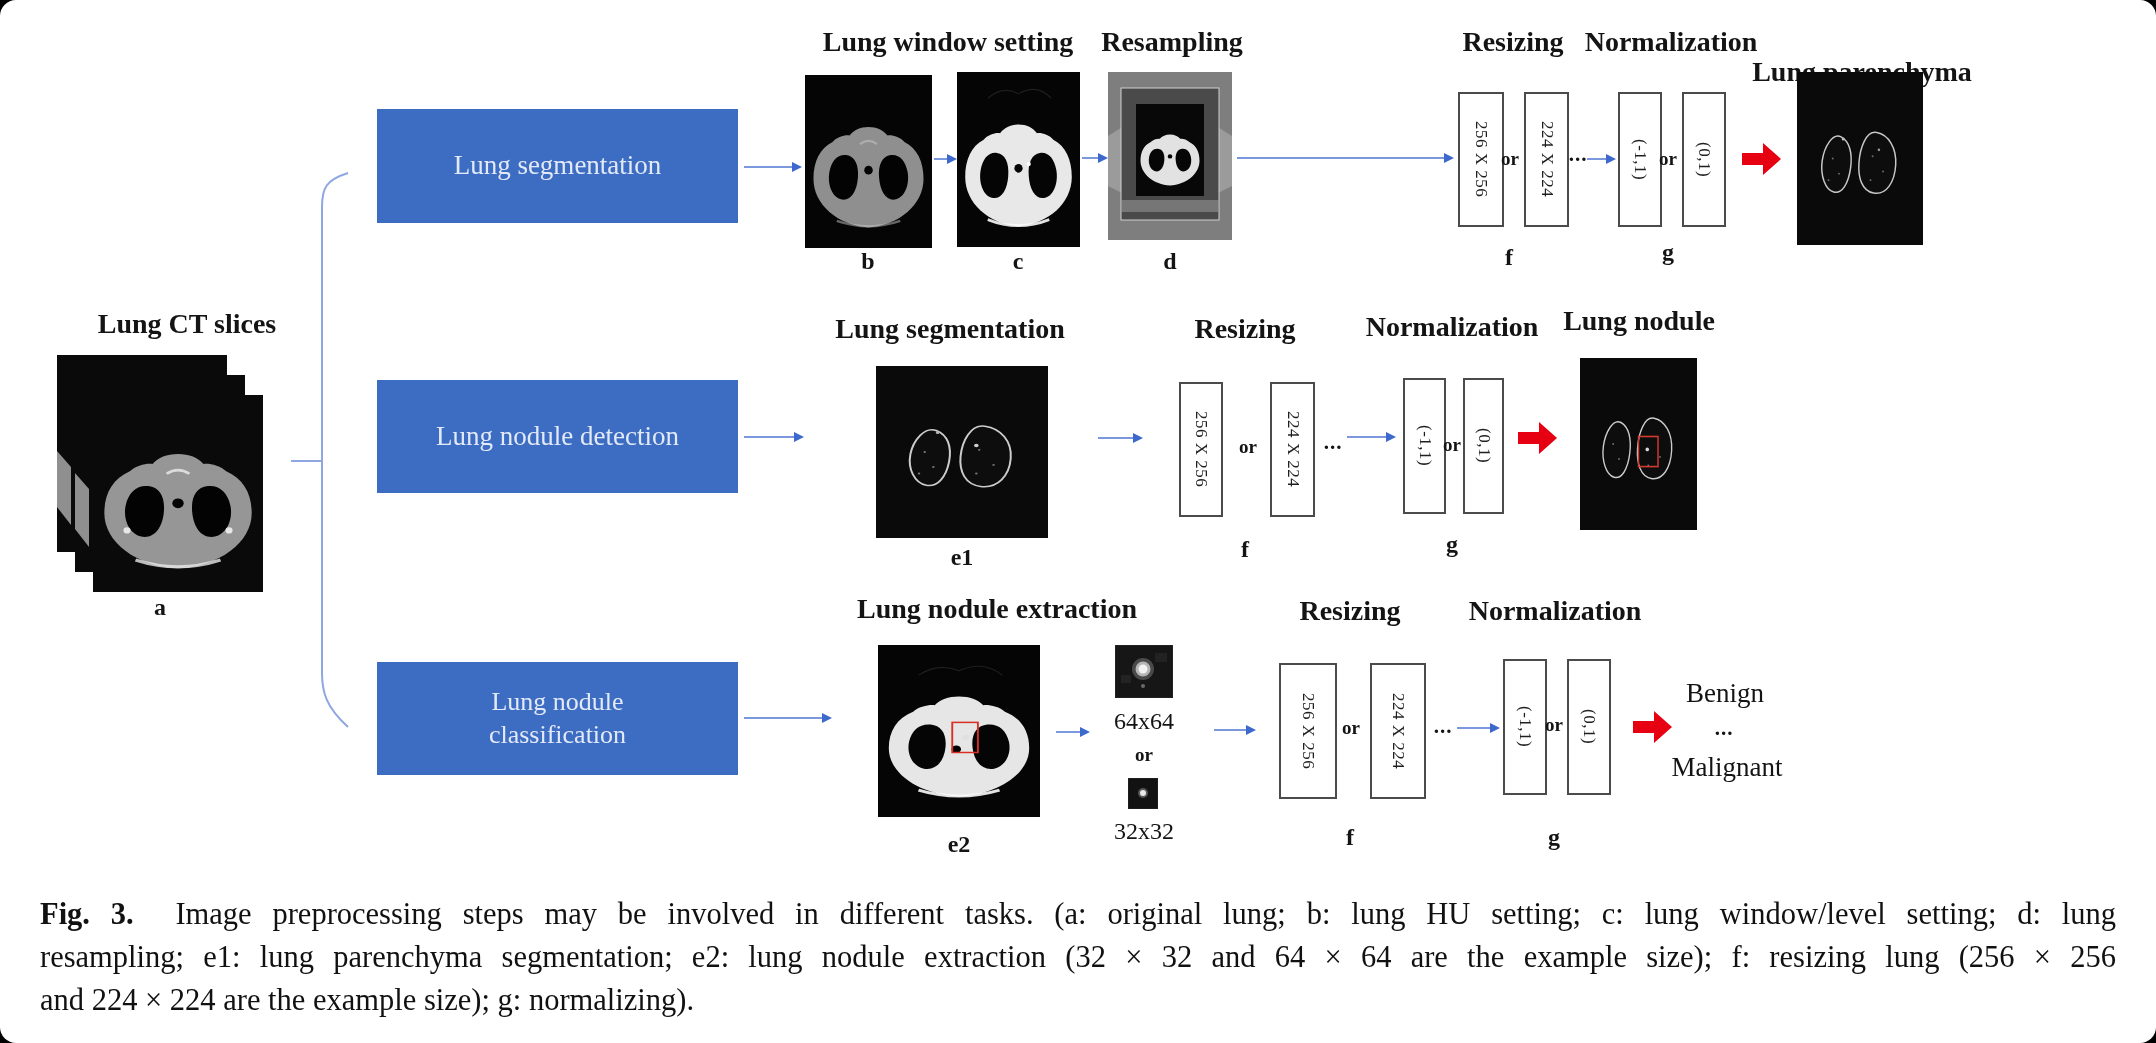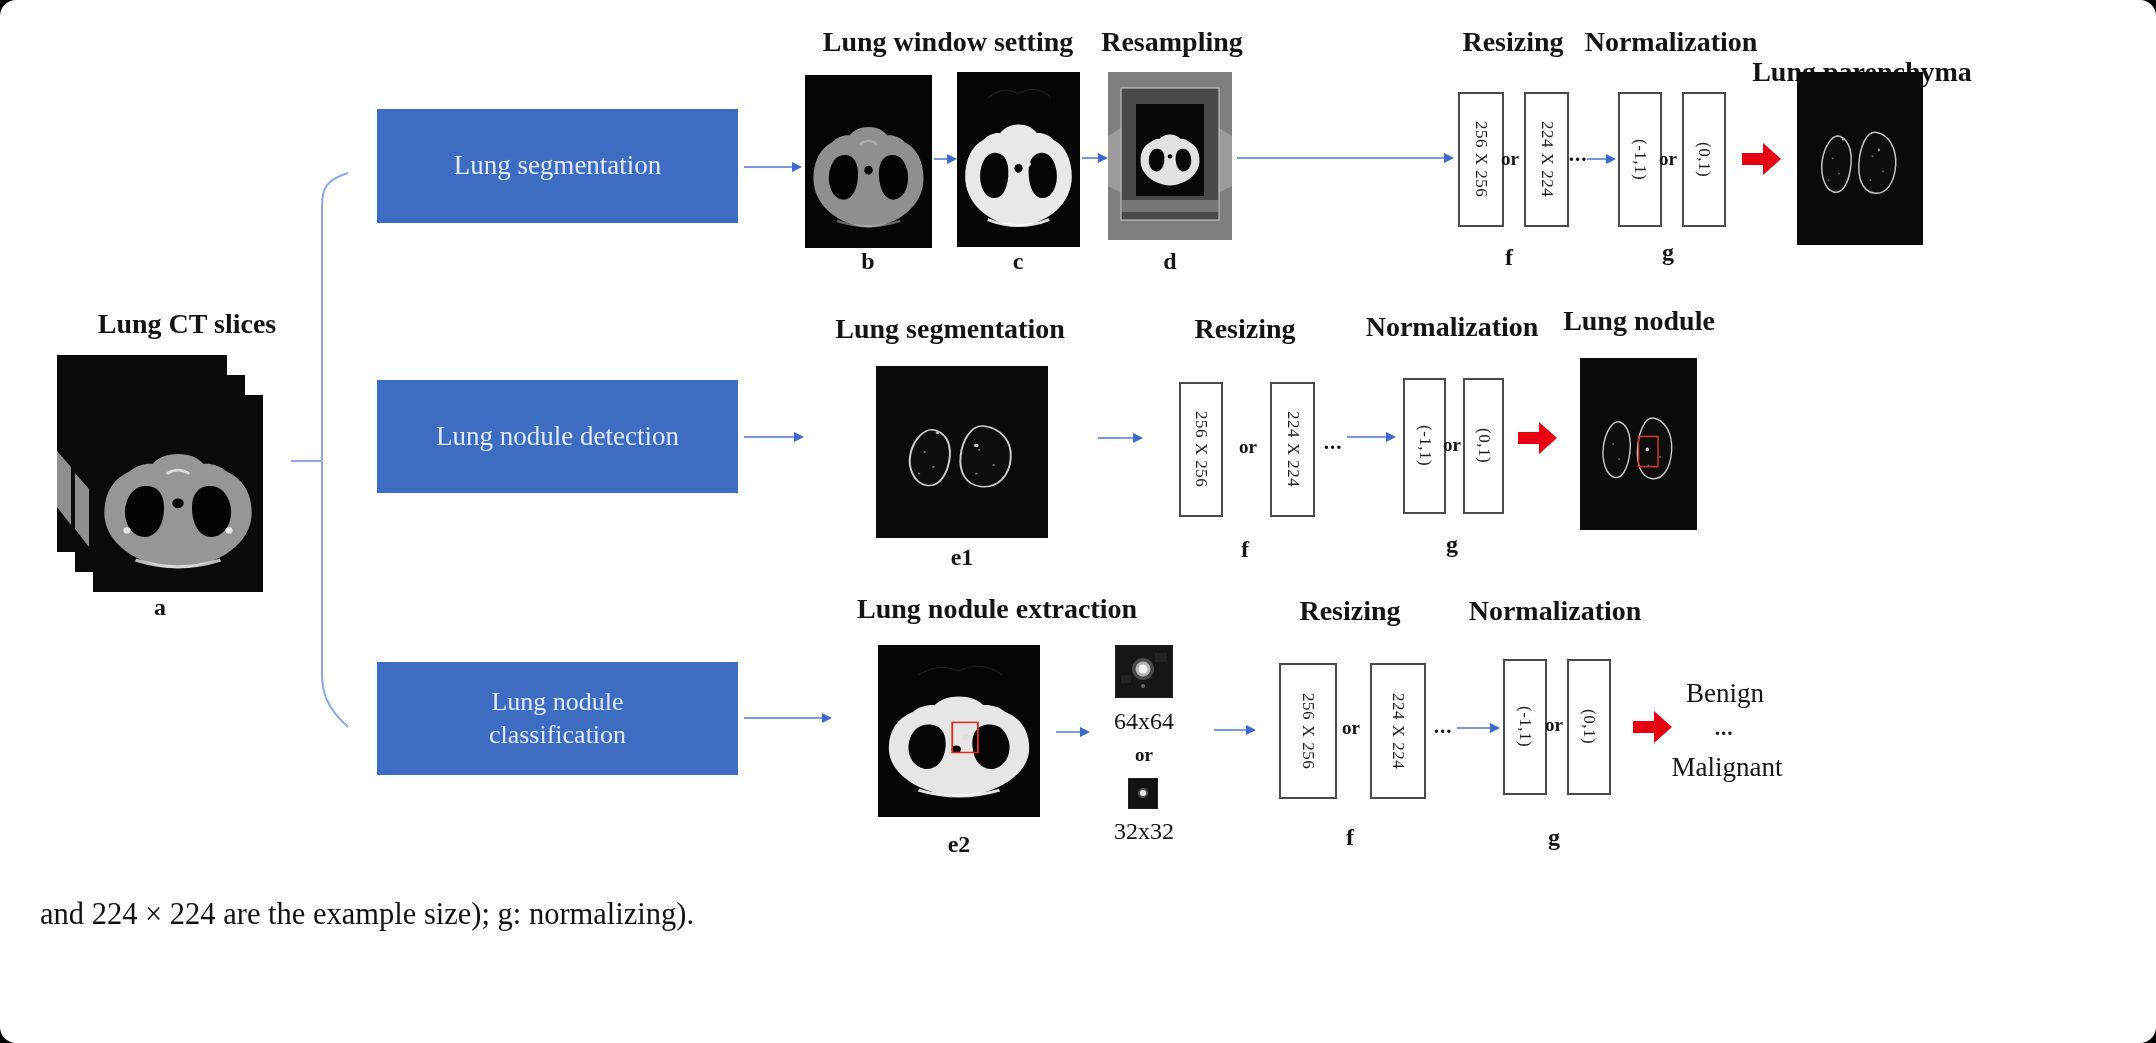--- a/index.html
+++ b/index.html
@@ -287,16 +287,18 @@
 
   <svg class="abs" style="left:1633px;top:710px;" width="40" height="34" viewBox="0 0 40 34">
     <polygon points="0,11 21,11 21,1 39,17 21,33 21,23 0,23" fill="#e60012"></polygon>
   </svg>
 
   <div class="lbl plain" style="left:1725px;top:678px;">Benign</div>
   <div class="lbl dots" style="left:1724px;top:716px;">...</div>
   <div class="lbl plain" style="left:1727px;top:752px;">Malignant</div>
 
   <div class="caption" style="top:893px;">
+    <div class="capline just"><span class="bold">Fig. 3.</span>&nbsp;&nbsp;<span>Image preprocessing steps may be involved in different tasks. (a: original lung; b: lung HU setting; c: lung window/level setting; d: lung</span></div>
+    <div class="capline just"><span>resampling; e1: lung parenchyma segmentation; e2: lung nodule extraction (32 × 32 and 64 × 64 are the example size); f: resizing lung (256 × 256</span></div>
     <div class="capline"><span>and 224 × 224 are the example size); g: normalizing).</span></div>
   </div>
 
 </div>
 
 </body></html>

